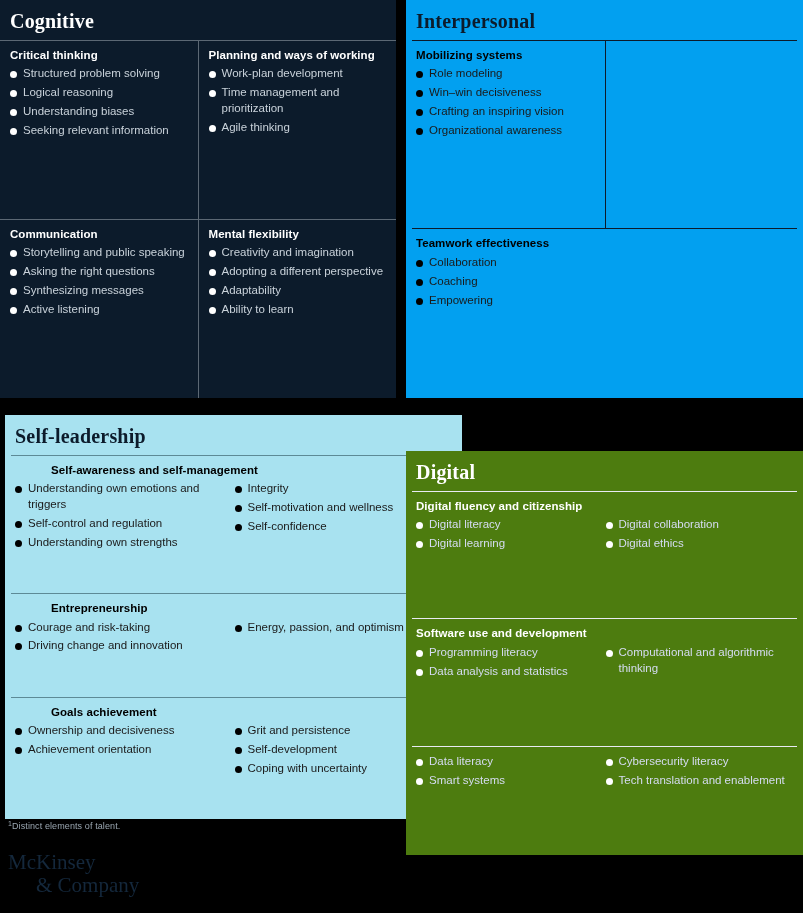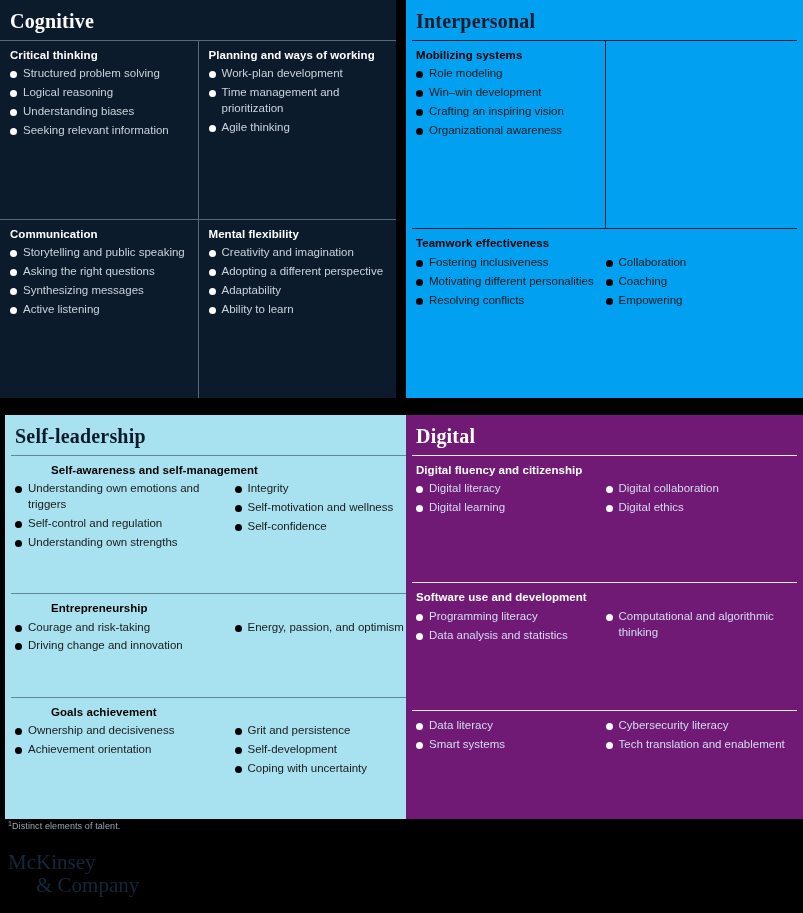--- a/index.html
+++ b/index.html
@@ -43,21 +43,21 @@
 
   
   .t-light { background: #a8e2f0; }
   .t-light .panel-title { color: #0c1b2b; }
   .t-light .rule-h      { background: #5d8a96; }
   .t-light .group-title { color: #000000; margin-left: 36px; }
   .t-light .item-text   { color: #1a1a1a; }
   .t-light .bullet      { background: #000000; }
 
   
-  .t-blue { background: #701a75; }
+  .t-blue { background: #4d7c0f; margin-top: 36px; }
   .t-blue .panel-title { color: #ffffff; }
   .t-blue .rule-h      { background: #e8eaf2; }
   .t-blue .group-title { color: #ffffff; }
   .t-blue .item-text   { color: #d5dcf2; }
   .t-blue .bullet      { background: #ffffff; }
 
   .panel-header {
     flex: 0 0 auto;
     padding: 10px 0 8px 10px;
   }
@@ -195,41 +195,34 @@
       <h1 class="panel-title">Interpersonal</h1>
     </div>
     <div class="rule-h inset"></div>
     <div class="panel-body">
 
       <div class="section grow">
         <div class="col half">
           <div class="group-title">Mobilizing systems</div>
           <ul class="items">
             <li><span class="bullet"></span><span class="item-text">Role modeling</span></li>
-            <li><span class="bullet"></span><span class="item-text">Win–win development</span></li>
+            <li><span class="bullet"></span><span class="item-text">Win–win decisiveness</span></li>
             <li><span class="bullet"></span><span class="item-text">Crafting an inspiring vision</span></li>
             <li><span class="bullet"></span><span class="item-text">Organizational awareness</span></li>
           </ul>
         </div>
         <div class="rule-v"></div>
       </div>
 
       <div class="rule-h inset"></div>
 
       <div class="section grow">
         <div class="section-inner">
           <div class="group-title">Teamwork effectiveness</div>
           <div class="twocol">
-            <div class="sub pad-r">
-              <ul class="items">
-                <li><span class="bullet"></span><span class="item-text">Fostering inclusiveness</span></li>
-                <li><span class="bullet"></span><span class="item-text">Motivating different personalities</span></li>
-                <li><span class="bullet"></span><span class="item-text">Resolving conflicts</span></li>
-              </ul>
-            </div>
             <div class="sub">
               <ul class="items">
                 <li><span class="bullet"></span><span class="item-text">Collaboration</span></li>
                 <li><span class="bullet"></span><span class="item-text"> Coaching</span></li>
                 <li><span class="bullet"></span><span class="item-text">Empowering</span></li>
               </ul>
             </div>
           </div>
         </div>
       </div>

